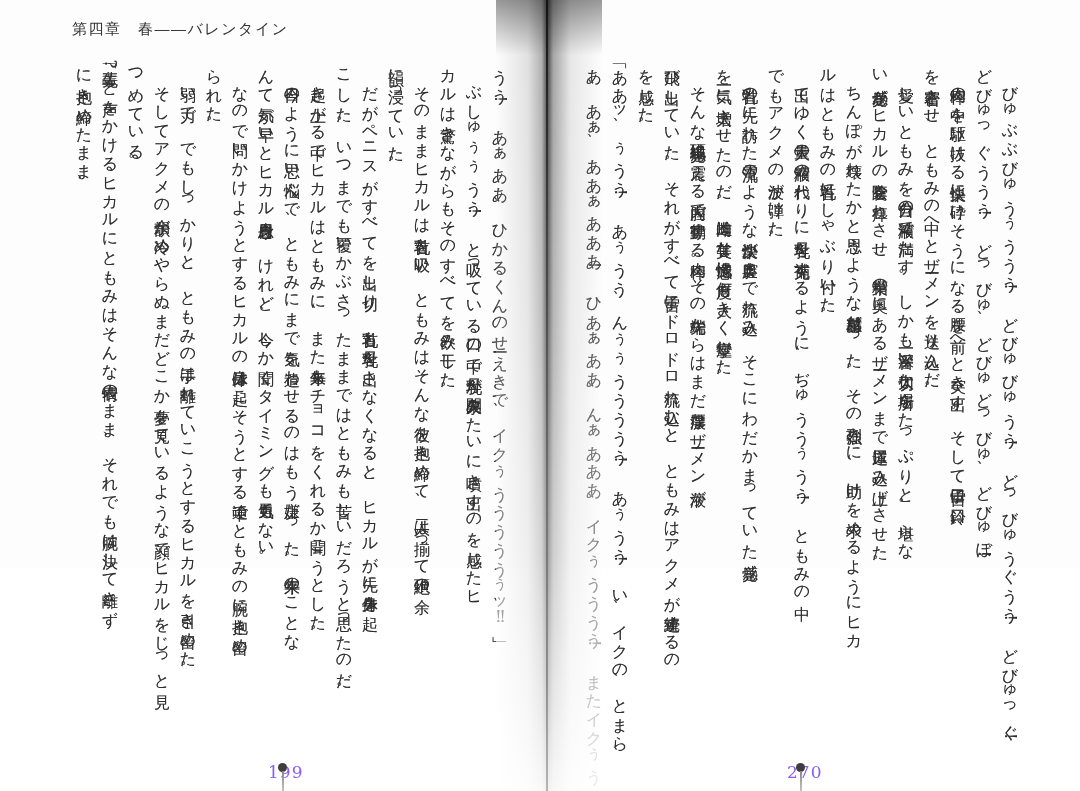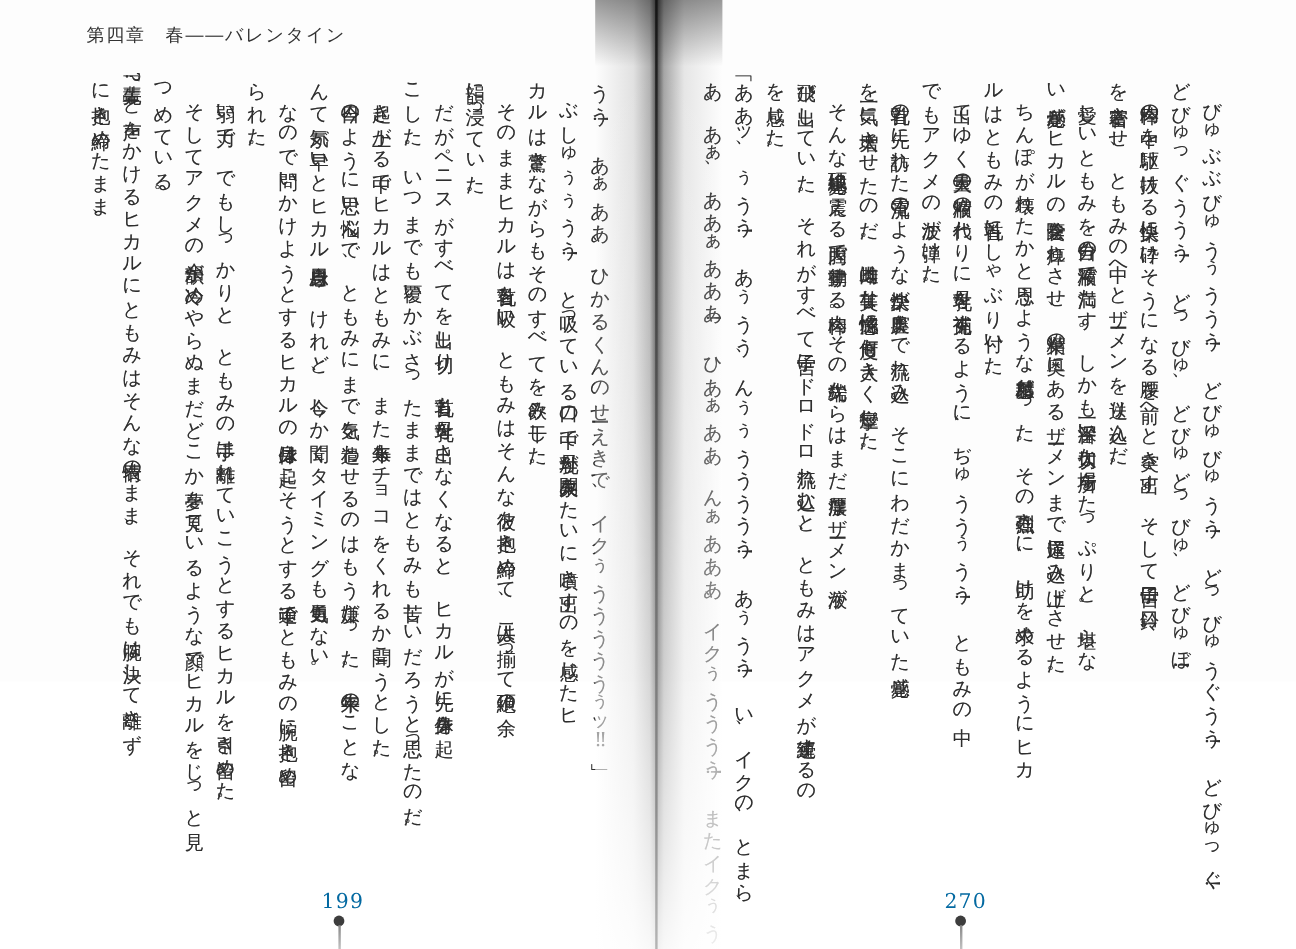--- a/index.html
+++ b/index.html
@@ -59,22 +59,22 @@
       rgba(255,255,255,0.75) 90%,
       rgba(255,255,255,0.92) 100%);
   }
   .gutter .core-line{
     position:absolute;left:50px;top:0;width:2px;height:791px;
     background:linear-gradient(to bottom,#141414 0%,#3c3c3c 25%,#6e6e6e 60%,#8d8d8d 85%,#b5b5b5 100%);
   }
 
   
   .page-number{
-    position:absolute;top:742px;
-    font-size:17px;color:#0369a1;letter-spacing:1px;
+    position:absolute;top:762px;
+    font-size:17px;color:#8b5cf6;letter-spacing:1px;
   }
   .pn-left{ left:268px; }
   .pn-right{ left:787px; }
   .pin-dot{
     position:absolute;top:763px;width:9px;height:9px;border-radius:50%;
     background:#3d3d3d;
   }
   .pin-dot.pd-left{ left:278px; }
   .pin-dot.pd-right{ left:796px; }
   .pin-line{

